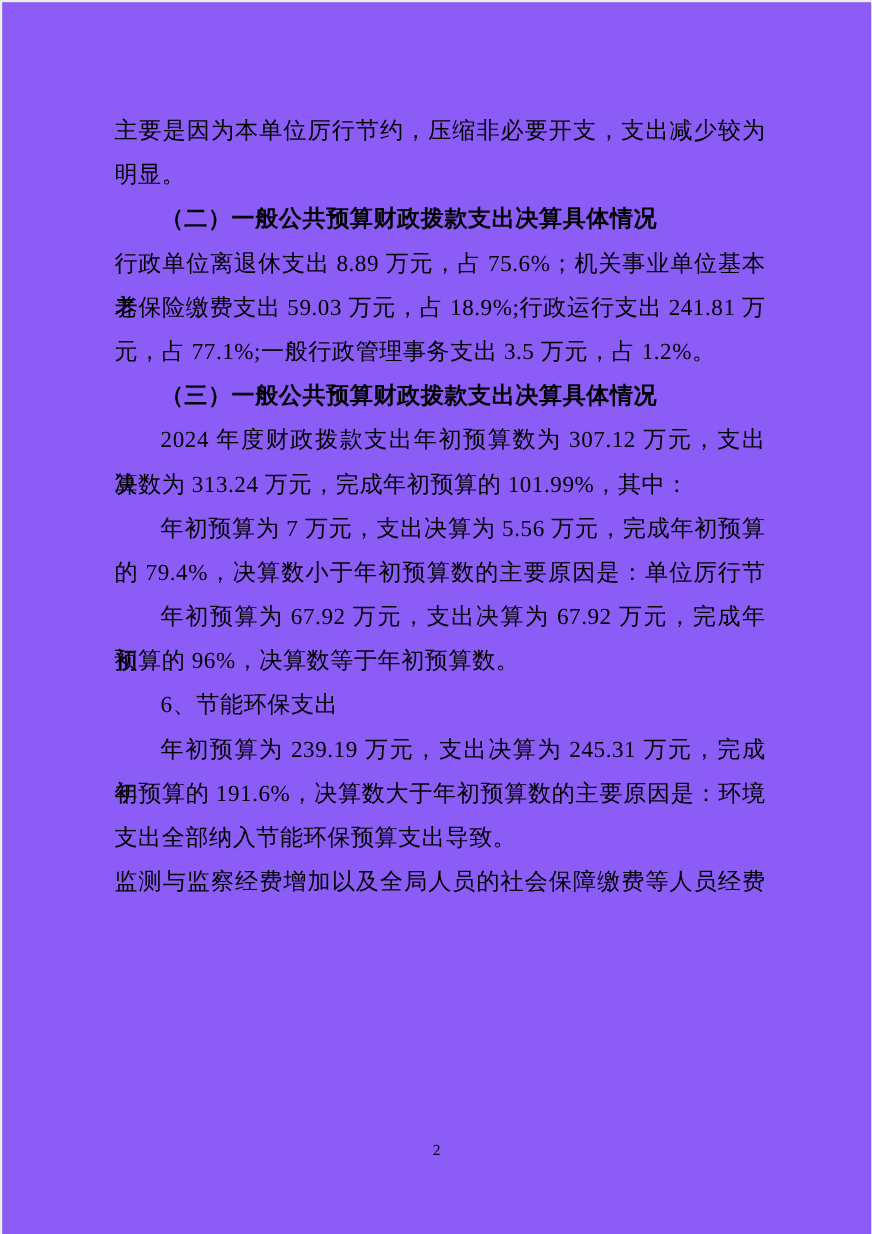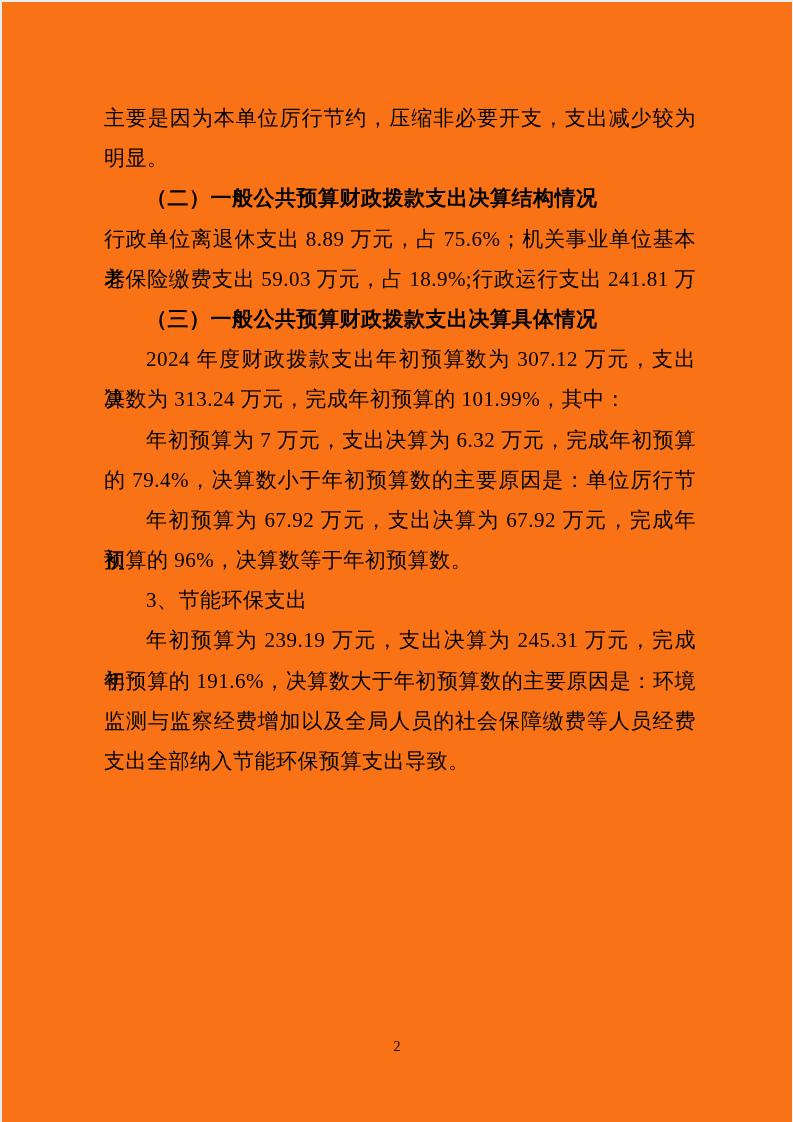--- a/index.html
+++ b/index.html
@@ -4,21 +4,21 @@
 <style>
   html, body {
     margin: 0;
     padding: 0;
     background: #ffffff;
   }
   .page {
     position: relative;
     width: 793px;
     height: 1122px;
-    background: #f97316;
+    background: #8b5cf6;
     box-sizing: border-box;
     border-top: 2px solid #ededed;
     border-left: 2px solid #ededed;
     border-right: 1px solid #f5f5f5;
     font-family: "Liberation Serif", "DejaVu Serif", serif;
     color: #000000;
     overflow: hidden;
   }
   .text-block {
     position: absolute;
@@ -56,30 +56,31 @@
     color: #000000;
   }
 </style>
 </head>
 <body>
 
 <div class="page">
   <div class="text-block" id="text-block">
       <div class="line body fill">主要是因为本单位厉行节约，压缩非必要开支，支出减少较为</div>
       <div class="line body">明显。</div>
-      <div class="line heading indent">（二）一般公共预算财政拨款支出决算结构情况</div>
+      <div class="line heading indent">（二）一般公共预算财政拨款支出决算具体情况</div>
       <div class="line body fill">行政单位离退休支出 8.89 万元，占 75.6%；机关事业单位基本养</div>
       <div class="line body fill">老保险缴费支出 59.03 万元，占 18.9%;行政运行支出 241.81 万</div>
+      <div class="line body">元，占 77.1%;一般行政管理事务支出 3.5 万元，占 1.2%。</div>
       <div class="line heading indent">（三）一般公共预算财政拨款支出决算具体情况</div>
       <div class="line body indent fill">2024 年度财政拨款支出年初预算数为 307.12 万元，支出决</div>
       <div class="line body">算数为 313.24 万元，完成年初预算的 101.99%，其中：</div>
-      <div class="line body indent fill">年初预算为 7 万元，支出决算为 6.32 万元，完成年初预算</div>
+      <div class="line body indent fill">年初预算为 7 万元，支出决算为 5.56 万元，完成年初预算</div>
       <div class="line body fill">的 79.4%，决算数小于年初预算数的主要原因是：单位厉行节</div>
       <div class="line body indent fill">年初预算为 67.92 万元，支出决算为 67.92 万元，完成年初</div>
       <div class="line body">预算的 96%，决算数等于年初预算数。</div>
-      <div class="line body indent">3、节能环保支出</div>
+      <div class="line body indent">6、节能环保支出</div>
       <div class="line body indent fill">年初预算为 239.19 万元，支出决算为 245.31 万元，完成年</div>
       <div class="line body fill">初预算的 191.6%，决算数大于年初预算数的主要原因是：环境</div>
+      <div class="line body">支出全部纳入节能环保预算支出导致。</div>
       <div class="line body fill">监测与监察经费增加以及全局人员的社会保障缴费等人员经费</div>
-      <div class="line body">支出全部纳入节能环保预算支出导致。</div>
     </div>
   <div class="page-number">2</div>
 </div>
 
 </body></html>

